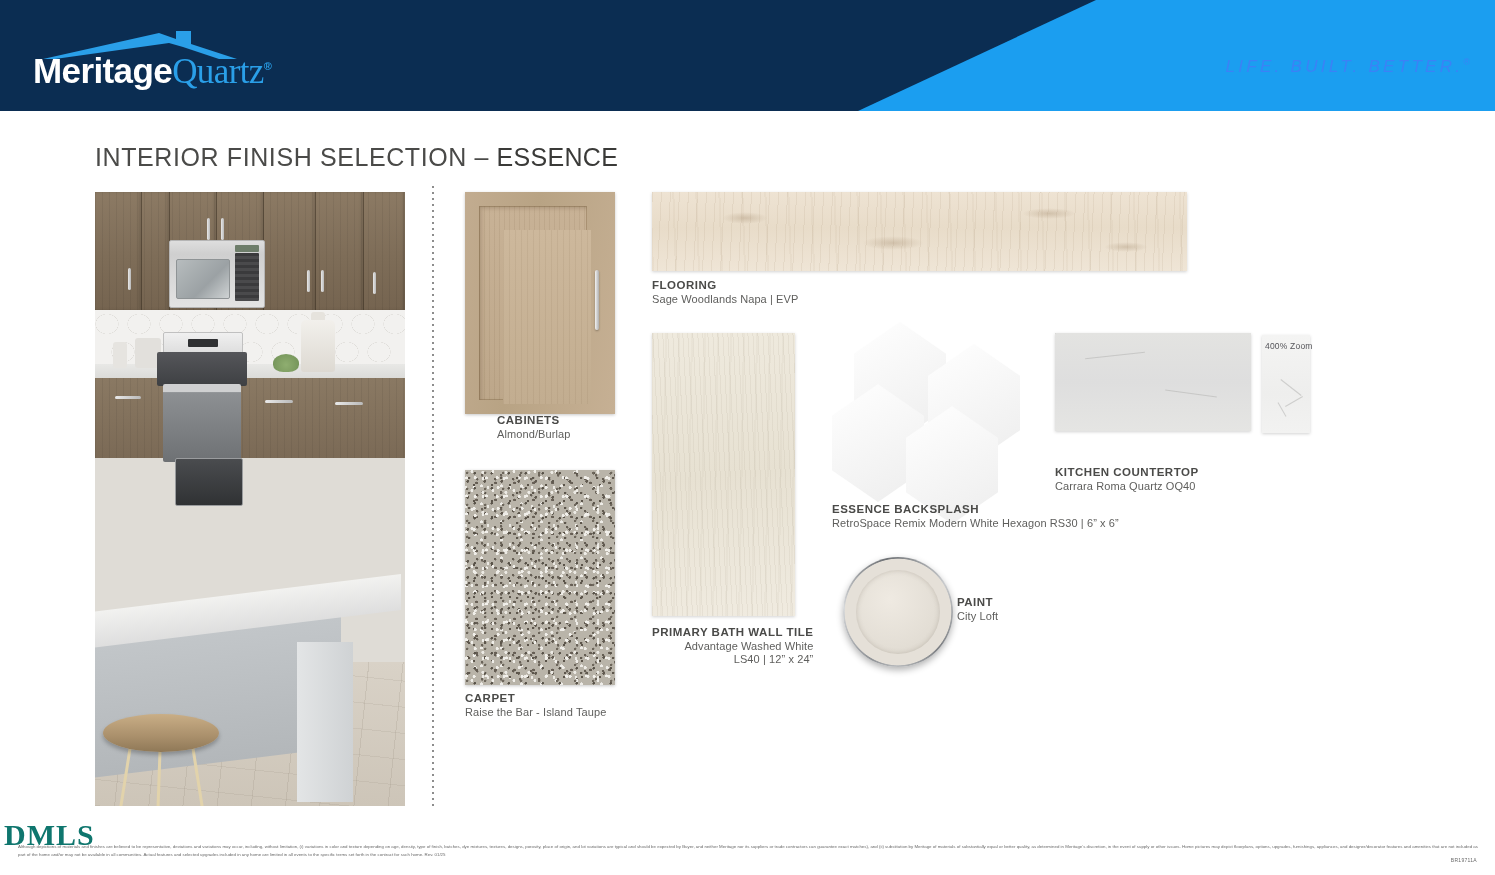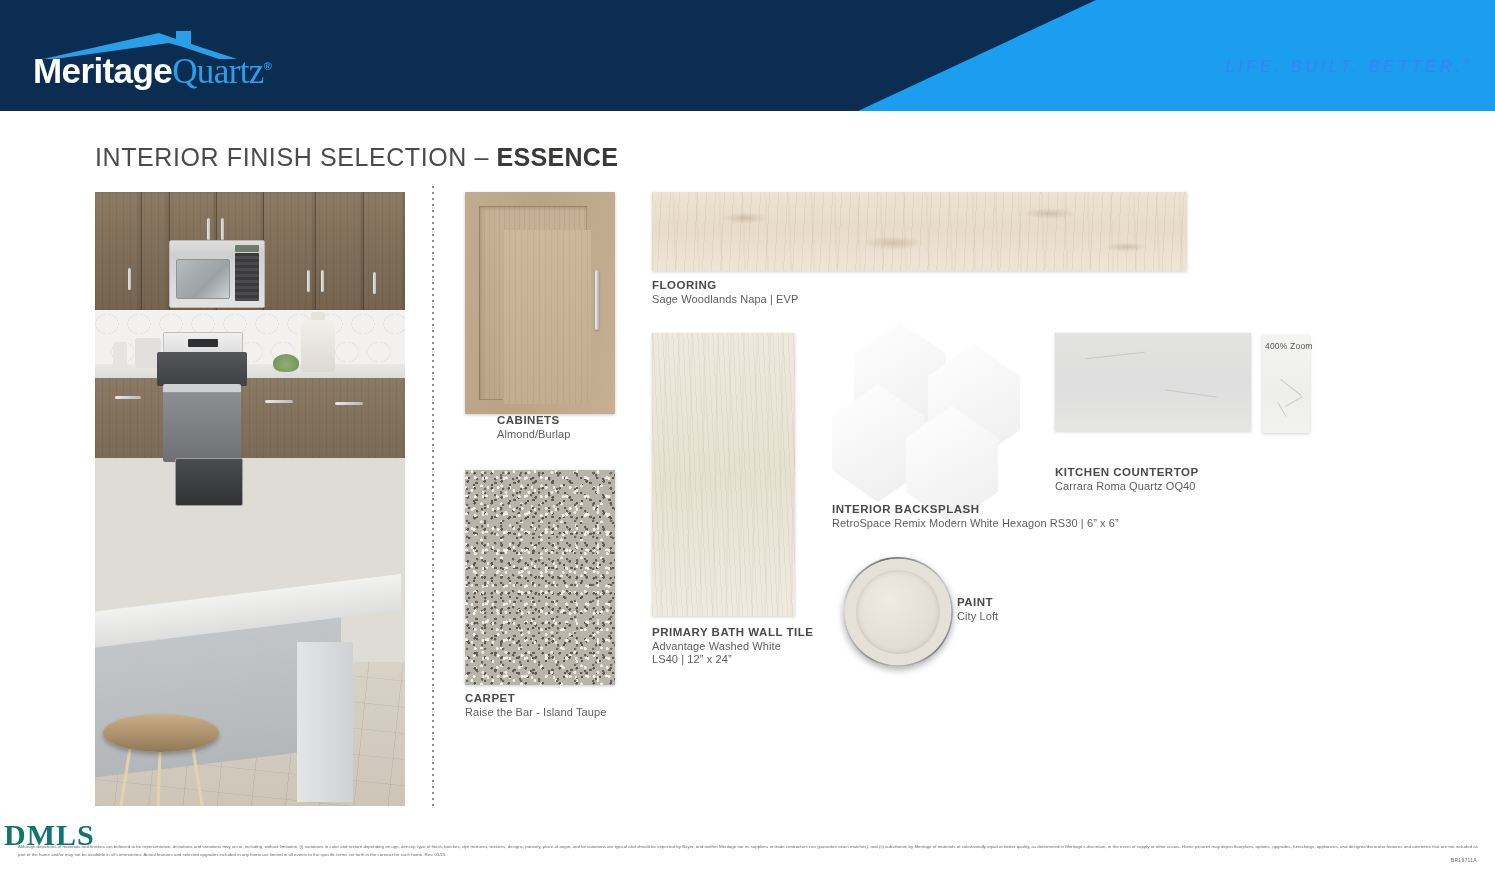--- a/index.html
+++ b/index.html
@@ -38,21 +38,21 @@
   .logo-meritage{color:#ffffff;font-weight:700;}
   .logo-homes{color:#2a9fe8;font-weight:400;font-family:"Liberation Serif",serif;}
   .logo-reg{color:#2a9fe8;font-size:11px;vertical-align:super;}
 
   
   .page-title{
     position:absolute;left:95px;top:143px;
     font-size:25px;color:#4a4a48;letter-spacing:0.6px;font-weight:400;
     white-space:nowrap;
   }
-  .page-title b{font-weight:700;color:#3a3a38;letter-spacing:0.3px;text-align:center;}
+  .page-title b{font-weight:400;color:#3a3a38;letter-spacing:0.3px;text-align:center;}
 
   
   .divider{
     position:absolute;left:432px;top:186px;width:2px;height:620px;
     background-image:linear-gradient(to bottom,#8d8d8d 0 2px,transparent 2px 6px);
     background-size:2px 6px;
   }
 
   
   .photo{
@@ -441,34 +441,34 @@
   <div class="floor-knot" style="left:210px;top:44px;width:62px;height:14px;"></div>
   <div class="floor-knot" style="left:370px;top:16px;width:54px;height:11px;"></div>
   <div class="floor-knot" style="left:452px;top:50px;width:44px;height:10px;"></div>
 </div>
 <div class="sw-label" style="left:652px;top:279px;">
   <div class="sw-title">FLOORING</div>
   <div class="sw-sub">Sage Woodlands Napa | EVP</div>
 </div>
 
 <div class="swatch tile-swatch"></div>
-<div class="sw-label" style="left:652px;top:626px;">
+<div class="sw-label" style="left:652px;top:626px;text-align:right;">
   <div class="sw-title">PRIMARY BATH WALL TILE</div>
   <div class="sw-sub">Advantage Washed White</div>
   <div class="sw-sub" style="margin-top:1px;">LS40  |  12” x 24”</div>
 </div>
 
 <div class="swatch hex-group">
   <div class="hex" style="left:22px;top:0px;"></div>
   <div class="hex" style="left:96px;top:22px;"></div>
   <div class="hex" style="left:0px;top:62px;"></div>
   <div class="hex" style="left:74px;top:84px;"></div>
 </div>
 <div class="sw-label" style="left:832px;top:503px;">
-  <div class="sw-title">INTERIOR BACKSPLASH</div>
+  <div class="sw-title">ESSENCE BACKSPLASH</div>
   <div class="sw-sub">RetroSpace Remix Modern White Hexagon RS30  |  6” x 6”</div>
 </div>
 
 <div class="swatch counter-swatch">
   <div class="vein" style="left:30px;top:22px;width:60px;height:1px;transform:rotate(-6deg);"></div>
   <div class="vein" style="left:110px;top:60px;width:52px;height:1px;transform:rotate(8deg);"></div>
 </div>
 <div class="swatch counter-zoom">
   <div class="vein" style="left:16px;top:52px;width:26px;height:1px;transform:rotate(38deg);"></div>
   <div class="vein" style="left:22px;top:66px;width:20px;height:1px;transform:rotate(-30deg);"></div>

